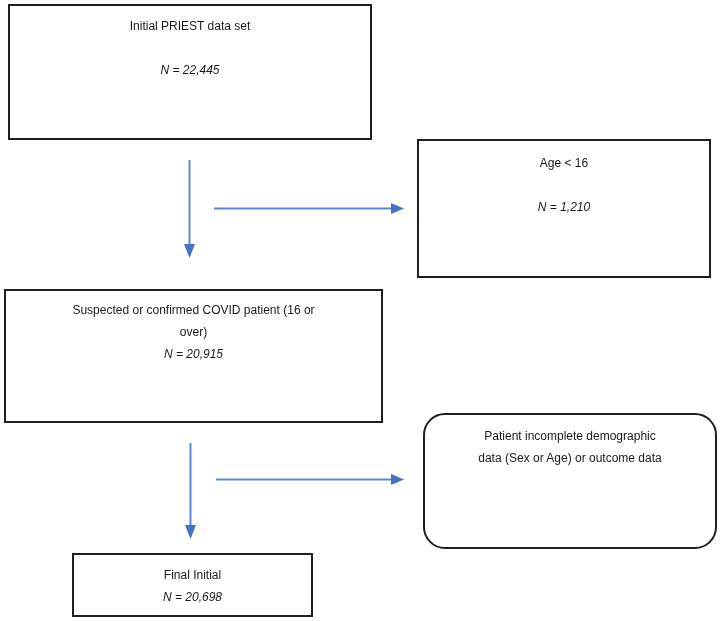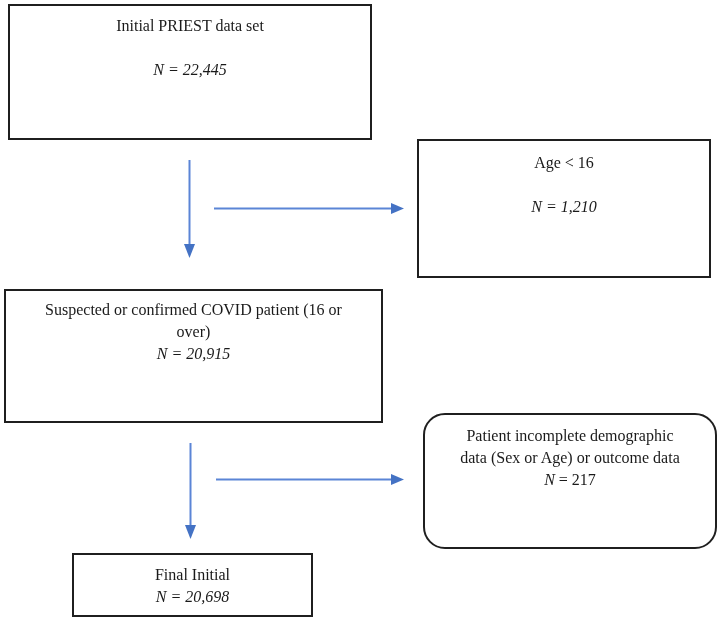--- a/index.html
+++ b/index.html
@@ -18,23 +18,22 @@
     background: var(--bg);
     font-family: "Liberation Sans", sans-serif;
     color: var(--text);
     overflow: hidden;
   }
   .flowbox {
     position: absolute;
     border: 2px solid var(--border);
     background: var(--bg);
     text-align: center;
-    font-size: 16px;
+    font-size: 12px;
     line-height: 22px;
-    font-family: Liberation Serif, serif;
   }
   .flowbox .label { font-style: normal; }
   .flowbox .nvalue { font-style: italic; }
   .flowbox .nvalue .upright { font-style: normal; }
   .gap-line { height: 22px; } 
 
   #box-initial    { left: 8px;   top: 4px;   width: 364px; height: 136px; padding-top: 9px;  }
   #box-age        { left: 417px; top: 139px; width: 294px; height: 139px; padding-top: 11px; }
   #box-suspected  { left: 4px;   top: 289px; width: 379px; height: 134px; padding-top: 8px;  }
   #box-incomplete { left: 423px; top: 413px; width: 294px; height: 136px; padding-top: 10px; border-radius: 22px; }
@@ -68,21 +67,20 @@
 
   <div class="flowbox" id="box-suspected">
     <div class="label">Suspected or confirmed COVID patient (16 or</div>
     <div class="label">over)</div>
     <div class="nvalue">N = 20,915</div>
   </div>
 
   <div class="flowbox" id="box-incomplete">
     <div class="label">Patient incomplete demographic</div>
     <div class="label">data (Sex or Age) or outcome data</div>
-    <div class="nvalue"><span>N</span><span class="upright"> = 217</span></div>
   </div>
 
   <div class="flowbox" id="box-final">
     <div class="label">Final Initial</div>
     <div class="nvalue">N = 20,698</div>
   </div>
 
   <svg class="arrows" viewBox="0 0 720 621" xmlns="http://www.w3.org/2000/svg">
 
     <g>

